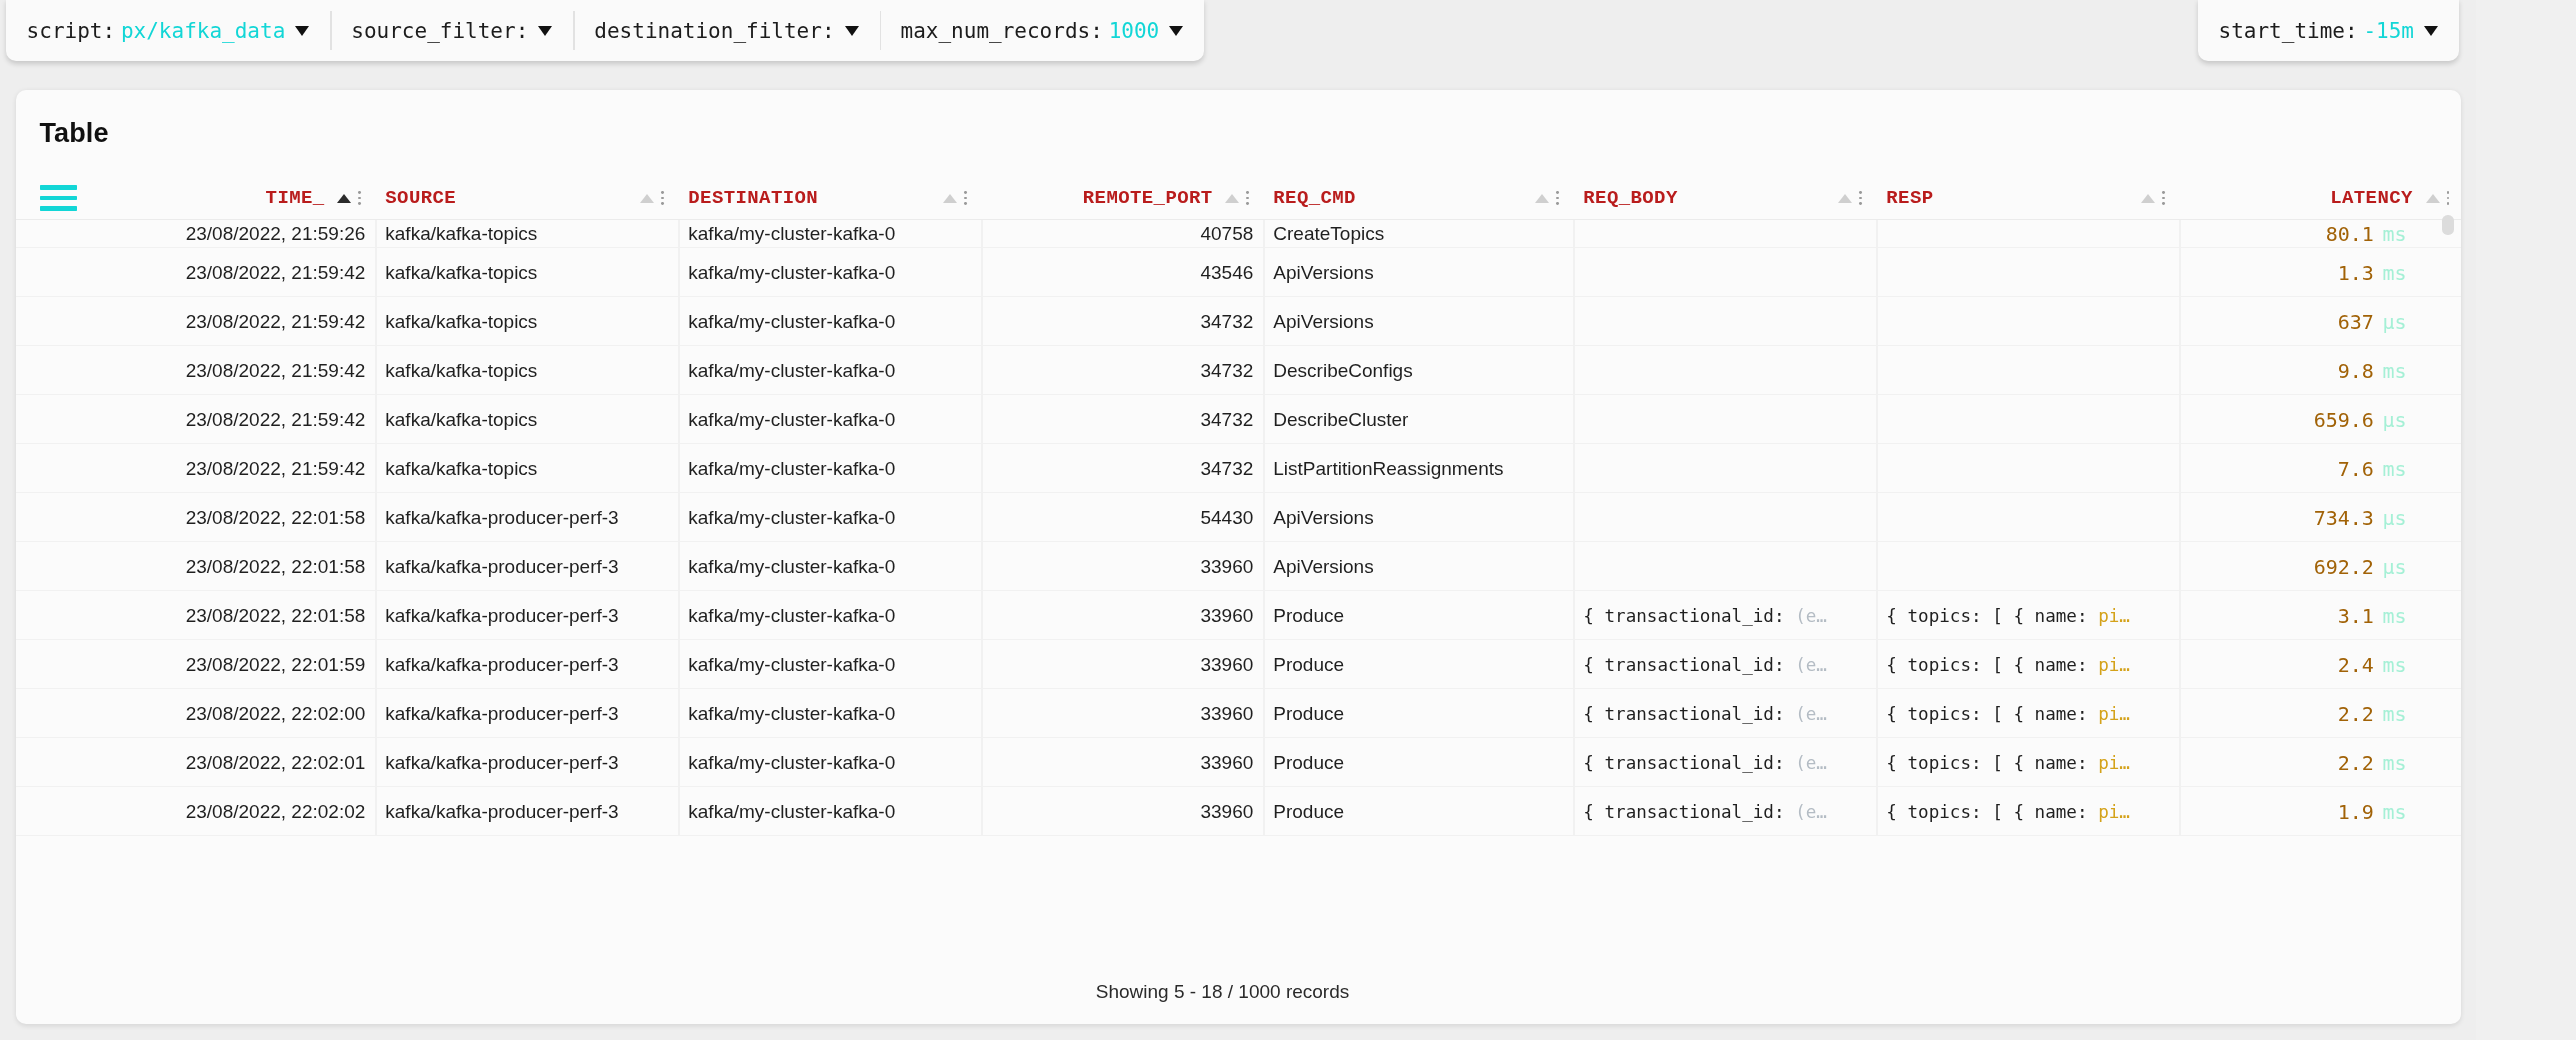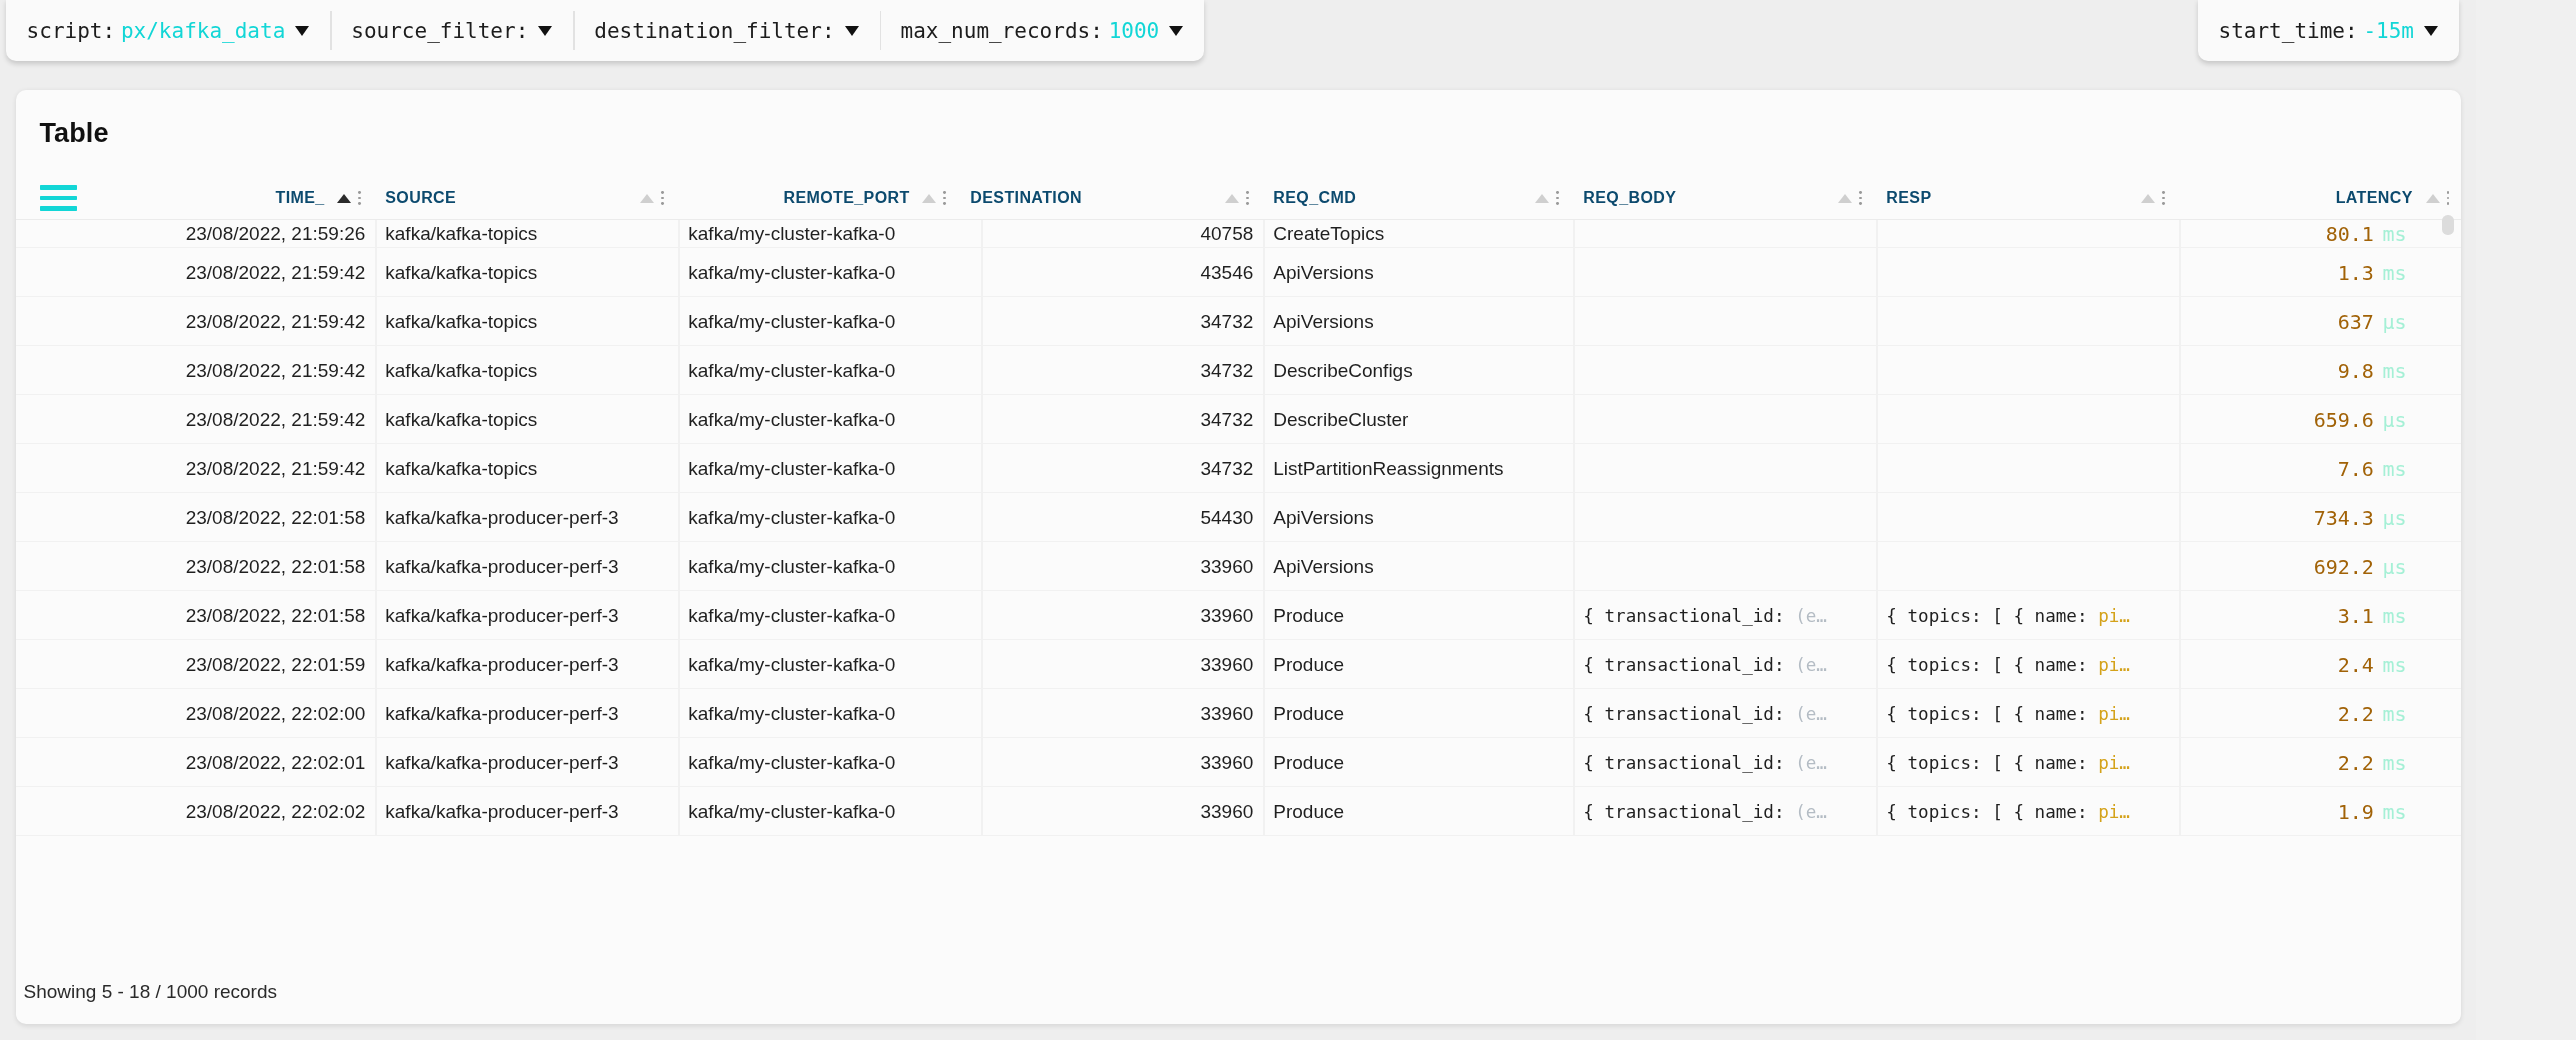--- a/index.html
+++ b/index.html
@@ -76,25 +76,26 @@
   }
   .hamburger {
     width: 37px; margin-left: 24px; margin-right: 2.8px;
     display: flex; flex-direction: column; justify-content: center; gap: 6.3px;
     flex: 0 0 37px;
   }
   .hamburger span { display: block; height: 4.2px; background: #12d6d6; border-radius: 0.7px; }
 
   .th {
     display: flex; align-items: center;
-    font-size: 16px; font-weight: bold; color: #0c4a6e;
+    font-size: 19px; font-weight: bold; color: #b91c1c;
     letter-spacing: 0.4px;
     position: relative;
     height: 44px;
     padding: 0 10px;
+    font-family: Liberation Mono, monospace;
   }
   .th .th-text { white-space: nowrap; }
   .sort-caret {
     width: 0; height: 0; margin-left: 12.7px; margin-right: 7px;
     border-left: 7px solid transparent;
     border-right: 7px solid transparent;
     border-bottom: 9.2px solid #cfcfcf;
     flex: 0 0 auto;
   }
   .sort-caret.active { border-bottom-color: #2b2b2b; }
@@ -143,21 +144,21 @@
   .c-body { flex: 0 0 303px; }
   .c-resp { flex: 0 0 303px; }
   .c-lat  { flex: 1 1 auto; justify-content: flex-end; padding-right: 54px; align-items: center; }
 
   .th.c-time { justify-content: flex-end; }
   .th.c-port { justify-content: flex-end; }
   .th.c-lat  { justify-content: flex-end; padding-right: 7px; }
 
   .footer {
     position: absolute; left: 8px; right: 0; bottom: 0;
-    height: 65px; display: flex; align-items: center; justify-content: flex-start;
+    height: 65px; display: flex; align-items: center; justify-content: center;
     padding-right: 39px;
     font-size: 19px; color: #2a2a2a;
   }
 
   .v-scrollbar {
     position: absolute; right: 7px; top: 39px;
     width: 11.3px; height: 20px; border-radius: 5.6px;
     background: #dcdcdc;
   }
 </style>
@@ -231,33 +232,33 @@
         <div class="th c-src">
           <span class="th-text">SOURCE</span>
           <span class="sort-caret" style="margin-left:auto"></span>
           <span class="col-menu">
               <i></i>
               <i></i>
               <i></i>
             </span>
         </div>
 
+        <div class="th c-dst">
+          <span class="th-text">DESTINATION</span>
+          <span class="sort-caret" style="margin-left:auto"></span>
+          <span class="col-menu">
+              <i></i>
+              <i></i>
+              <i></i>
+            </span>
+        </div>
+
         <div class="th c-port">
           <span class="th-text">REMOTE_PORT</span>
           <span class="sort-caret"></span>
-          <span class="col-menu">
-              <i></i>
-              <i></i>
-              <i></i>
-            </span>
-        </div>
-
-        <div class="th c-dst">
-          <span class="th-text">DESTINATION</span>
-          <span class="sort-caret" style="margin-left:auto"></span>
           <span class="col-menu">
               <i></i>
               <i></i>
               <i></i>
             </span>
         </div>
 
         <div class="th c-cmd">
           <span class="th-text">REQ_CMD</span>
           <span class="sort-caret" style="margin-left:auto"></span>

